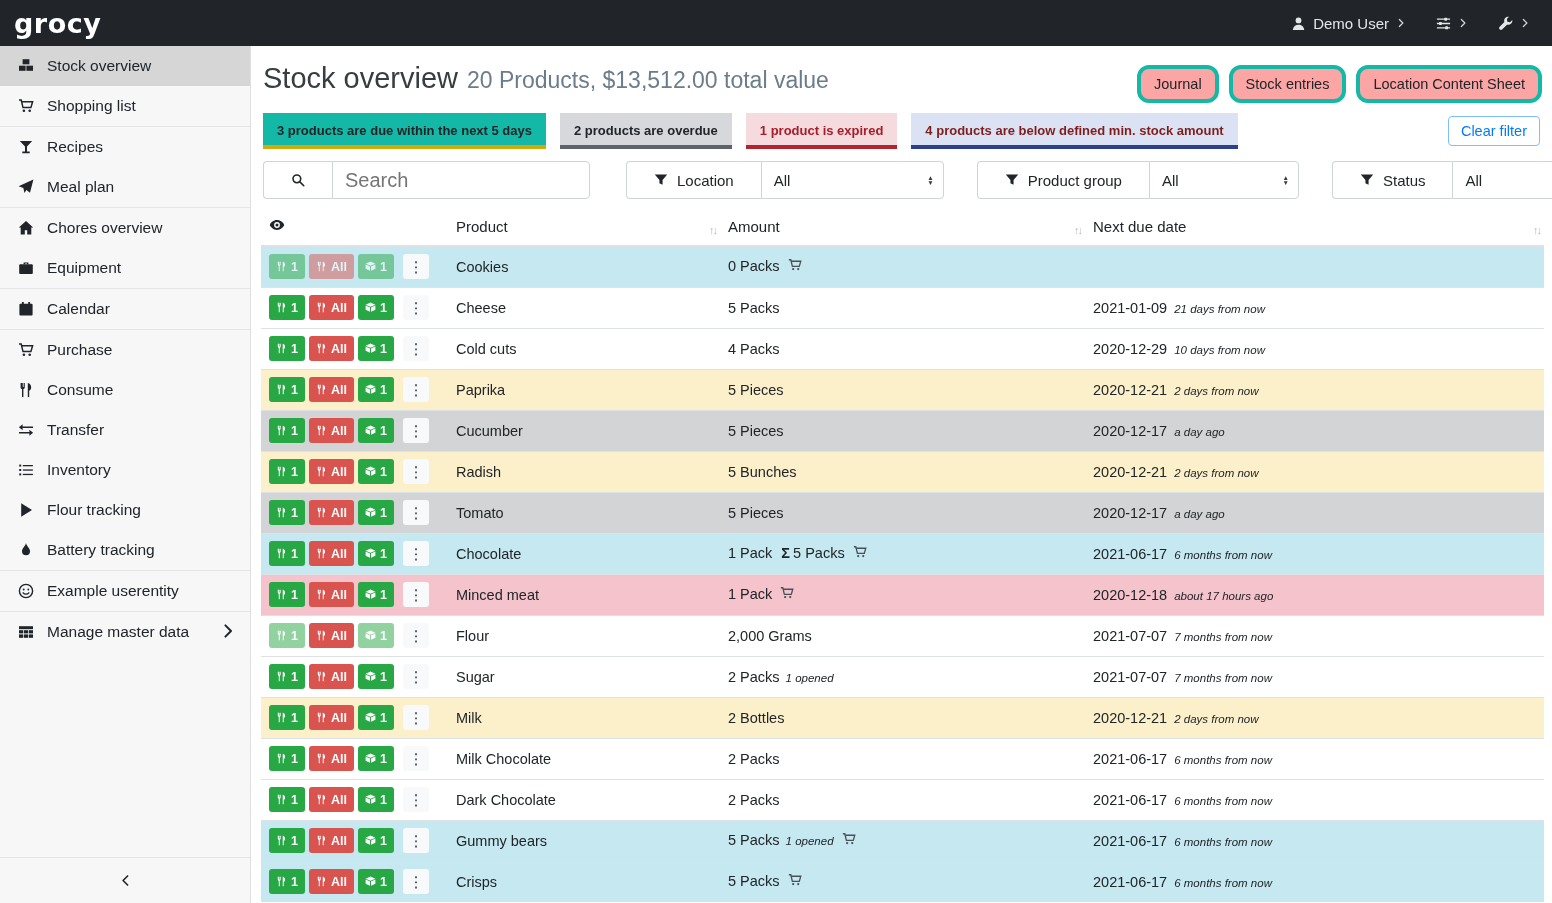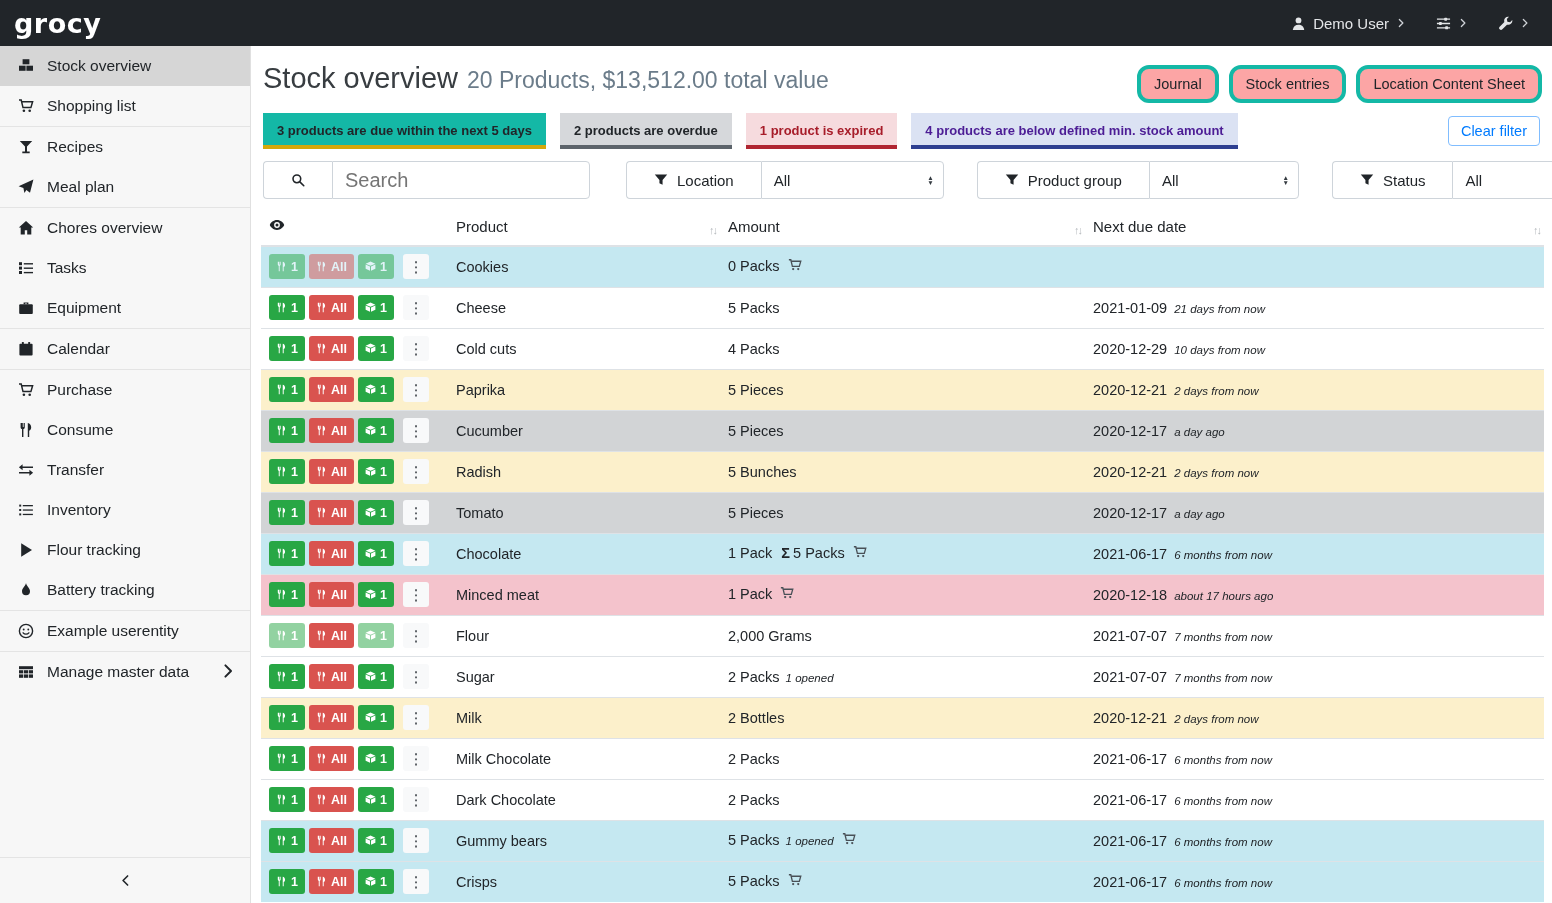--- a/index.html
+++ b/index.html
@@ -43,21 +43,21 @@
 .head-buttons{display:flex;gap:10px;margin-top:3px}
 .btn-outline{background:#fca5a5;border:4px solid #14b8a6;color:#212529;border-radius:12px;font-size:14.5px;padding:7px 13px;cursor:pointer;white-space:nowrap}
 
 
 .banners{display:flex;align-items:center;padding:2px 2px 10px 2px}
 .banner-list{display:flex;gap:14px;align-items:stretch}
 .banner{font-size:13px;font-weight:bold;padding:10px 14px 7px;border-bottom:4px solid transparent;white-space:nowrap;cursor:pointer}
 .banner.warning{background:#14b8a6;border-color:var(--banner-warning-border);color:#212529}
 .banner.secondary{background:#d6d8db;border-color:var(--banner-overdue-border);color:#212529}
 .banner.danger{background:#f6dbde;border-color:var(--banner-expired-border);color:#a71d2a}
-.banner.info{background:#dbe2f3;border-color:var(--banner-min-stock-border);color:#4c1d95}
+.banner.info{background:#dbe2f3;border-color:var(--banner-min-stock-border);color:#7f1d1d}
 .clear-filter{margin-left:auto;margin-right:2px;background:#fff;border:1px solid #80bdff;color:var(--link-blue);font-size:14.5px;border-radius:4px;padding:6px 12px;cursor:pointer}
 
 
 .filters{display:flex;gap:36px;padding:2px 2px 12px 2px}
 .input-group{display:flex;height:38px}
 .ig-prepend{display:flex;align-items:center;gap:9px;padding:0 27px;border:1px solid #ced4da;border-right:none;border-radius:4px 0 0 4px;background:#fff;font-size:15px;color:#212529;white-space:nowrap}
 .ig-prepend .icon{font-size:14px}
 .search-input{width:258px;border:1px solid #ced4da;border-radius:0 4px 4px 0;padding:0 12px;font-size:20px;color:#495057;outline:none}
 .filter-selects{display:flex;gap:33px}
 .select{display:flex;align-items:center;justify-content:space-between;border:1px solid #ced4da;border-radius:0 4px 4px 0;padding:0 9px 0 12px;font-size:15px;cursor:pointer;background:#fff}
@@ -181,33 +181,20 @@
         <span class="side-label">Meal plan</span>
       </div>
       <div class="side-divider"></div>
       <div class="side-item">
         <span class="icon">
           <svg viewBox="0 0 16 16" fill="currentColor">
             <path d="M8 1 .8 7.4h1.9v7h4.1v-4.2h2.4v4.2h4.1v-7h1.9z"></path>
           </svg>
         </span>
         <span class="side-label">Chores overview</span>
-      </div>
-      <div class="side-item">
-        <span class="icon">
-          <svg viewBox="0 0 16 16" fill="currentColor">
-            <path d="M1 2.2h3v3H1z"></path>
-            <path d="M5.8 3.1h9.2v1.4H5.8z"></path>
-            <path d="M1 6.6h3v3H1z"></path>
-            <path d="M5.8 7.5h9.2v1.4H5.8z"></path>
-            <path d="M1 11h3v3H1z"></path>
-            <path d="M5.8 11.9h9.2v1.4H5.8z"></path>
-          </svg>
-        </span>
-        <span class="side-label">Tasks</span>
       </div>
       <div class="side-item">
         <span class="icon">
           <svg viewBox="0 0 16 16" fill="currentColor">
             <rect x="1.2" y="4.2" width="13.6" height="9.8" rx="1"></rect>
             <path d="M5.6 4.2V2.4h4.8v1.8H9v-.6H7v.6z"></path>
           </svg>
         </span>
         <span class="side-label">Equipment</span>
       </div>

